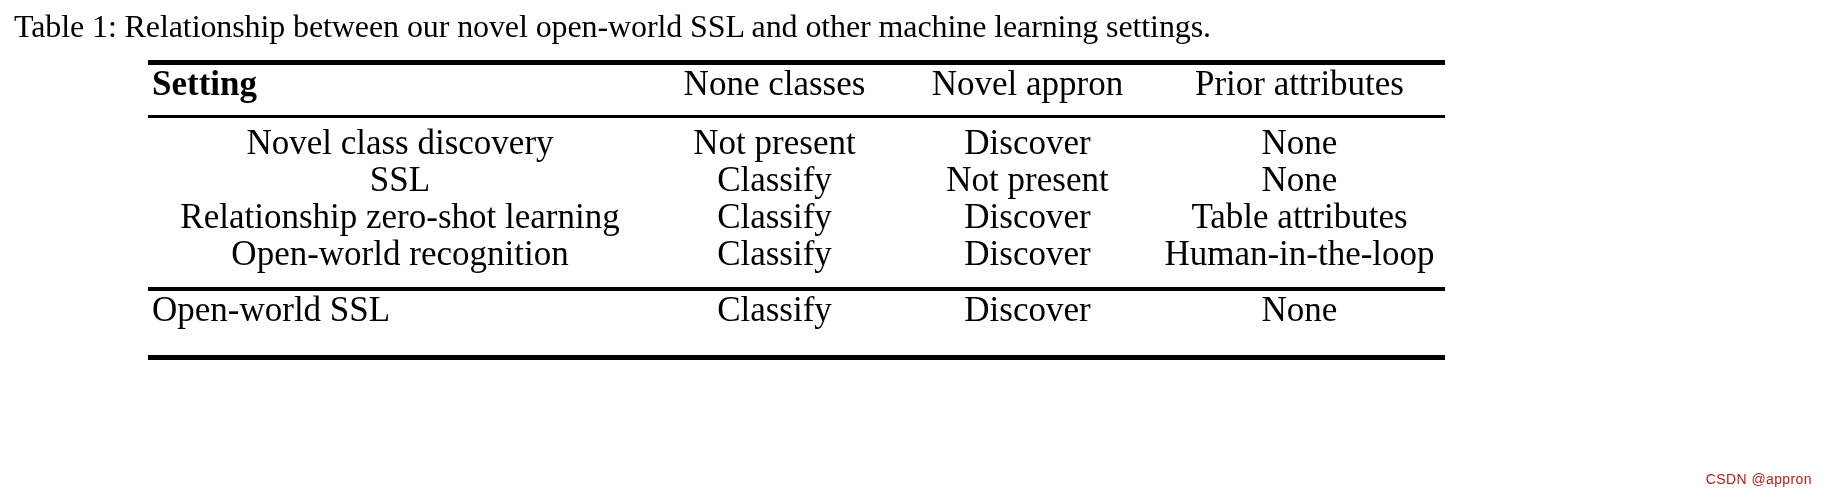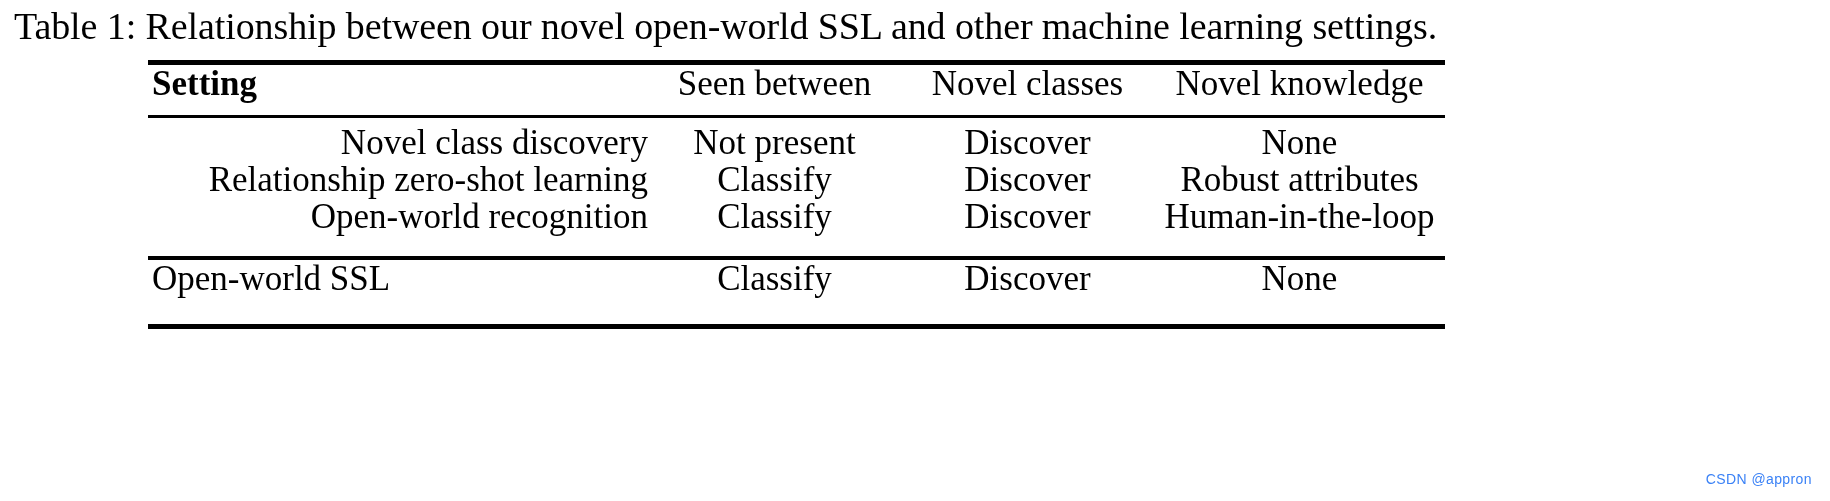--- a/index.html
+++ b/index.html
@@ -22,21 +22,21 @@
     height: 501px;
     box-sizing: border-box;
   }
 
   
   .caption {
     position: absolute;
     left: 14px;
     top: 2px;
     width: 1806px;
-    font-size: 38px;
+    font-size: 32px;
     line-height: 48px;
     letter-spacing: -0.1px;
     white-space: nowrap;
     font-weight: 400;
   }
 
   
   .table-wrap {
     position: absolute;
     left: 148px;
@@ -77,28 +77,28 @@
   }
   .hrow th.h-center {
     text-align: center;
   }
 
   
   .brow td {
     height: 37px;
   }
   .brow td.cell-setting {
-    text-align: right;
+    text-align: center;
     padding-left: 4px;
   }
   .brow td.cell-center {
     text-align: center;
   }
   .brow.first-body td { padding-top: 6px; }
-  .brow.last-body  td { padding-bottom: 21px; }
+  .brow.last-body  td { padding-bottom: 15px; }
 
   
   .frow td {
     height: 64px;
     padding-top: 6px;
     padding-bottom: 6px;
     font-weight: bold;
     margin-top: 32px;
   }
   .frow td.cell-setting {
@@ -126,21 +126,21 @@
   .rule-sub > div    { height: 4px; }
   .rule-bottom > div { height: 5px; }
 
   
   .watermark {
     position: absolute;
     right: 18px;
     bottom: 14px;
     font-size: 14px;
     line-height: 16px;
-    color: #3b82f6;
+    color: #b91c1c;
     font-family: "Liberation Sans", "DejaVu Sans", sans-serif;
     letter-spacing: 0.4px;
     white-space: nowrap;
   }
 </style>
 </head>
 <body>
 
 <div class="page">
 
@@ -157,45 +157,51 @@
       <tbody>
 
         <tr>
           <td class="rule rule-top" colspan="4">
               <div></div>
             </td>
         </tr>
 
         <tr class="hrow">
           <th class="h-setting">Setting</th>
-          <th class="h-center">Seen between</th>
-          <th class="h-center">Novel classes</th>
-          <th class="h-center">Novel knowledge</th>
+          <th class="h-center">None classes</th>
+          <th class="h-center">Novel appron</th>
+          <th class="h-center">Prior attributes</th>
         </tr>
 
         <tr>
           <td class="rule rule-mid" colspan="4">
               <div></div>
             </td>
         </tr>
 
         <tr class="brow first-body">
           <td class="cell-setting">Novel class discovery</td>
           <td class="cell-center">Not present</td>
           <td class="cell-center">Discover</td>
           <td class="cell-center">None</td>
         </tr>
 
+        <tr class="brow">
+          <td class="cell-setting">SSL</td>
+          <td class="cell-center">Classify</td>
+          <td class="cell-center">Not present</td>
+          <td class="cell-center">None</td>
+        </tr>
 
 
         <tr class="brow">
           <td class="cell-setting">Relationship zero-shot learning</td>
           <td class="cell-center">Classify</td>
           <td class="cell-center">Discover</td>
-          <td class="cell-center">Robust attributes</td>
+          <td class="cell-center">Table attributes</td>
         </tr>
 
 
         <tr class="brow last-body">
           <td class="cell-setting">Open-world recognition</td>
           <td class="cell-center">Classify</td>
           <td class="cell-center">Discover</td>
           <td class="cell-center">Human-in-the-loop</td>
         </tr>
 

